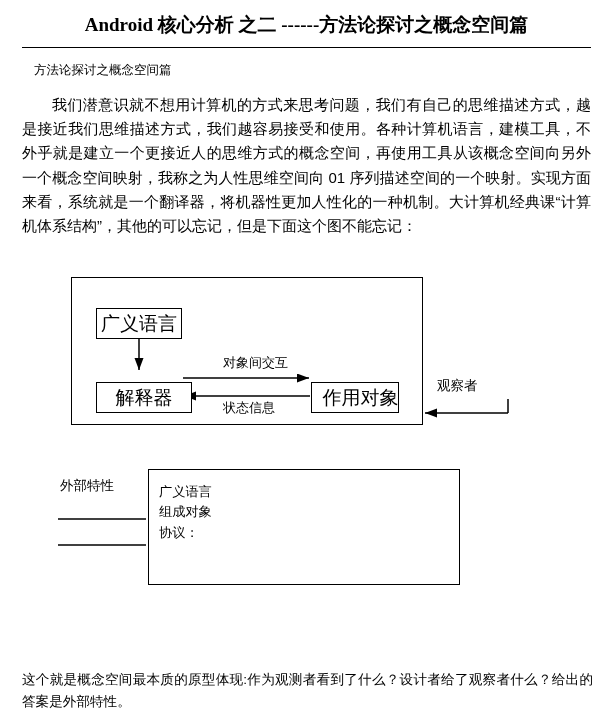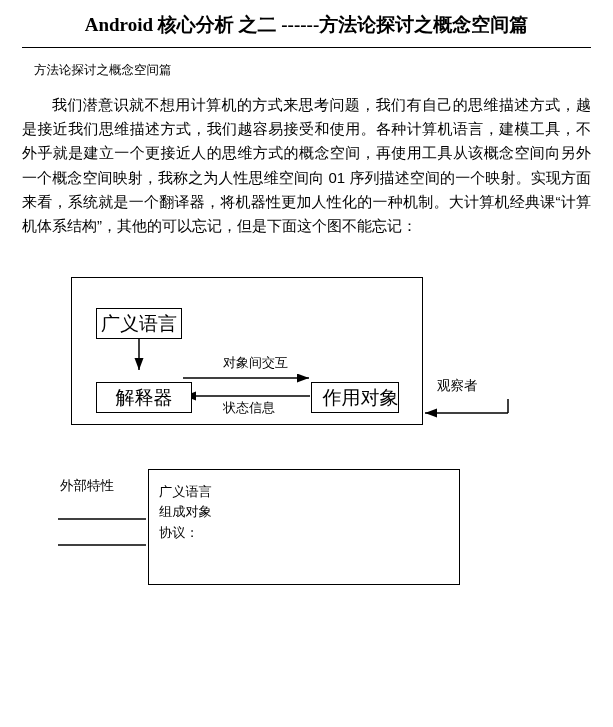--- a/index.html
+++ b/index.html
@@ -207,14 +207,15 @@
 
     <div class="fig2-extlabel">外部特性</div>
 
     <div class="fig2-box">
       <div class="fig2-line">广义语言</div>
       <div class="fig2-line">组成对象</div>
       <div class="fig2-line">协议：</div>
     </div>
   </div>
 
+  <p class="closing-para">这个就是概念空间最本质的原型体现:作为观测者看到了什么？设计者给了观察者什么？给出的答案是外部特性。</p>
 
 </div>
 
 </body></html>

